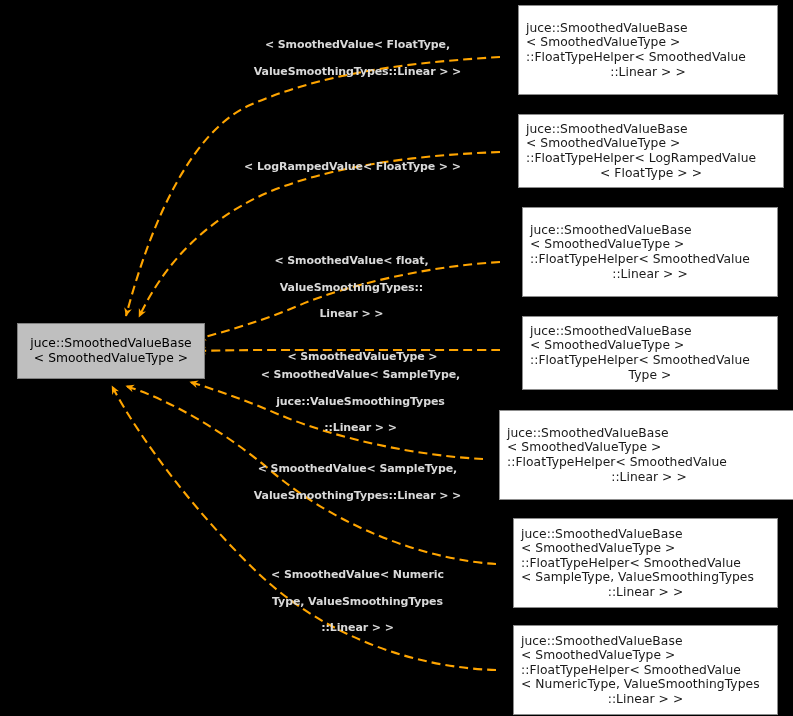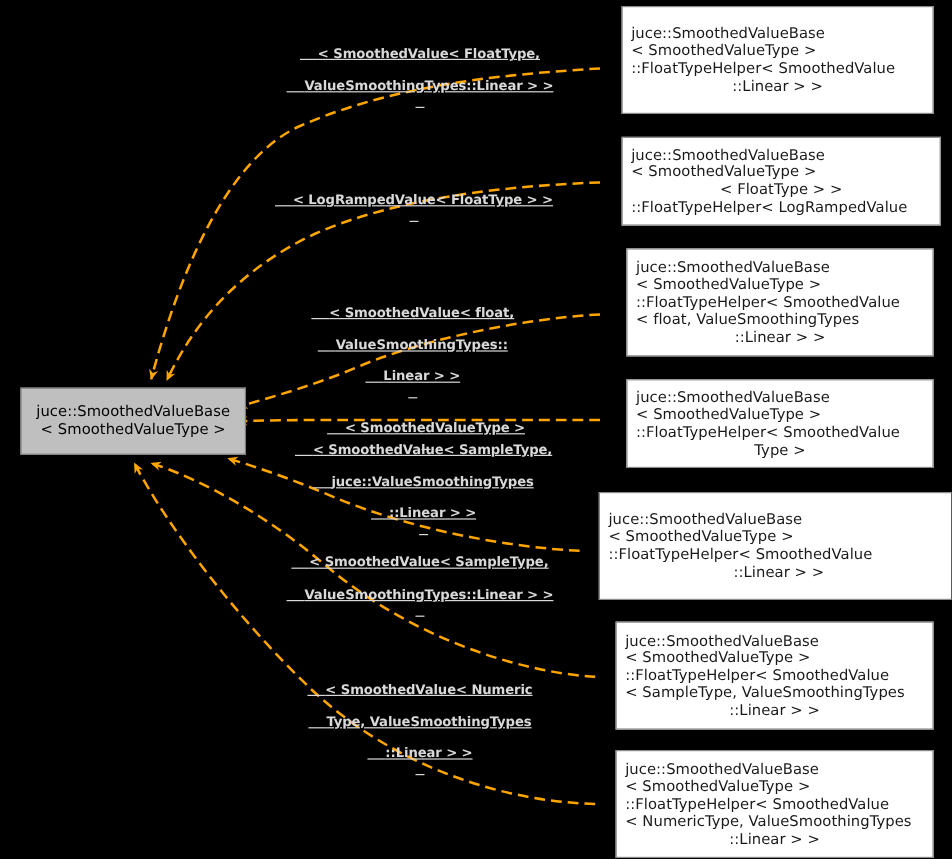--- a/index.html
+++ b/index.html
@@ -60,21 +60,20 @@
   }
   .edge-label {
     position: absolute;
     color: #d9d9d9;
     font-size: 11px;
     line-height: 13.2px;
     font-weight: bold;
     text-align: center;
     white-space: pre;
     letter-spacing: -0.1px;
-    text-decoration: underline;
   }
 </style>
 </head>
 <body>
 
 <div id="graph">
 
   <svg id="edge-layer" width="793" height="716" viewBox="0 0 793 716">
     <defs>
       <marker id="ah" markerWidth="9" markerHeight="9" refX="8" refY="4.5" orient="auto" markerUnits="userSpaceOnUse">
@@ -100,29 +99,28 @@
   <div class="node lalign" style="left:506px; top:5px; width:260px; height:90px;">
     <span class="line">juce::SmoothedValueBase</span>
     <span class="line">&lt; SmoothedValueType &gt;</span>
     <span class="line">::FloatTypeHelper&lt; SmoothedValue</span>
     <span class="line ctr">::Linear &gt; &gt;</span>
   </div>
 
   <div class="node lalign" style="left:506px; top:114px; width:266px; height:74px;">
     <span class="line">juce::SmoothedValueBase</span>
     <span class="line">&lt; SmoothedValueType &gt;</span>
+    <span class="line">::FloatTypeHelper&lt; LogRampedValue</span>
     <span class="line ctr">&lt; FloatType &gt; &gt;</span>
-    <span class="line">::FloatTypeHelper&lt; LogRampedValue</span>
   </div>
 
   <div class="node lalign" style="left:510px; top:207px; width:256px; height:90px;">
     <span class="line">juce::SmoothedValueBase</span>
     <span class="line">&lt; SmoothedValueType &gt;</span>
     <span class="line">::FloatTypeHelper&lt; SmoothedValue</span>
-    <span class="line">&lt; float, ValueSmoothingTypes</span>
     <span class="line ctr">::Linear &gt; &gt;</span>
   </div>
 
   <div class="node lalign" style="left:510px; top:316px; width:256px; height:74px;">
     <span class="line">juce::SmoothedValueBase</span>
     <span class="line">&lt; SmoothedValueType &gt;</span>
     <span class="line">::FloatTypeHelper&lt; SmoothedValue</span>
     <span class="line ctr">Type &gt;</span>
   </div>
 

